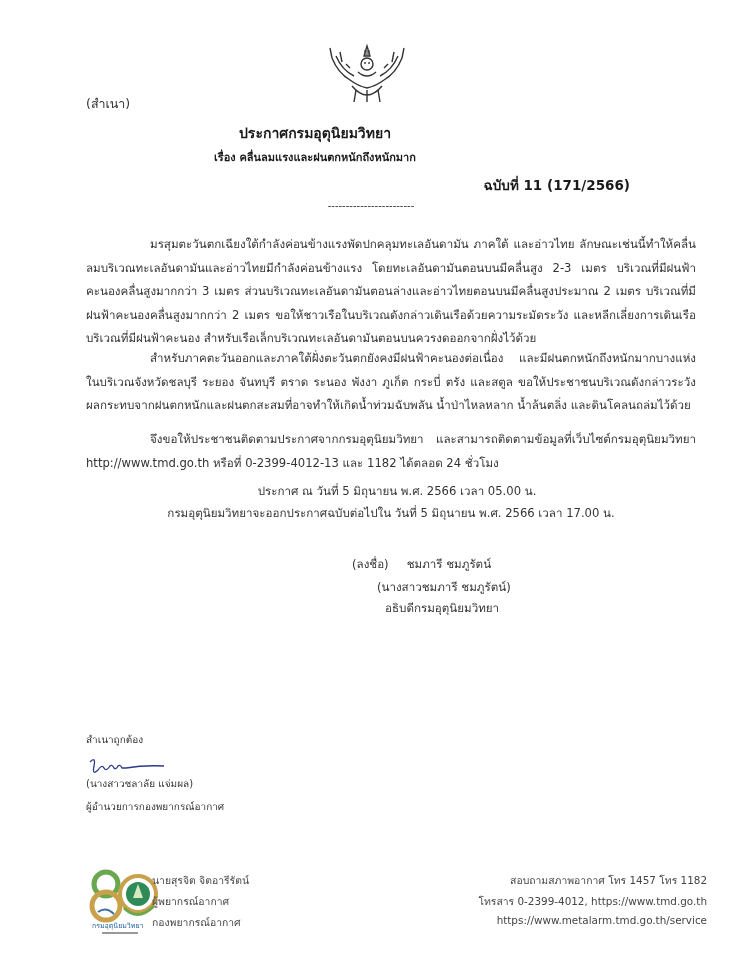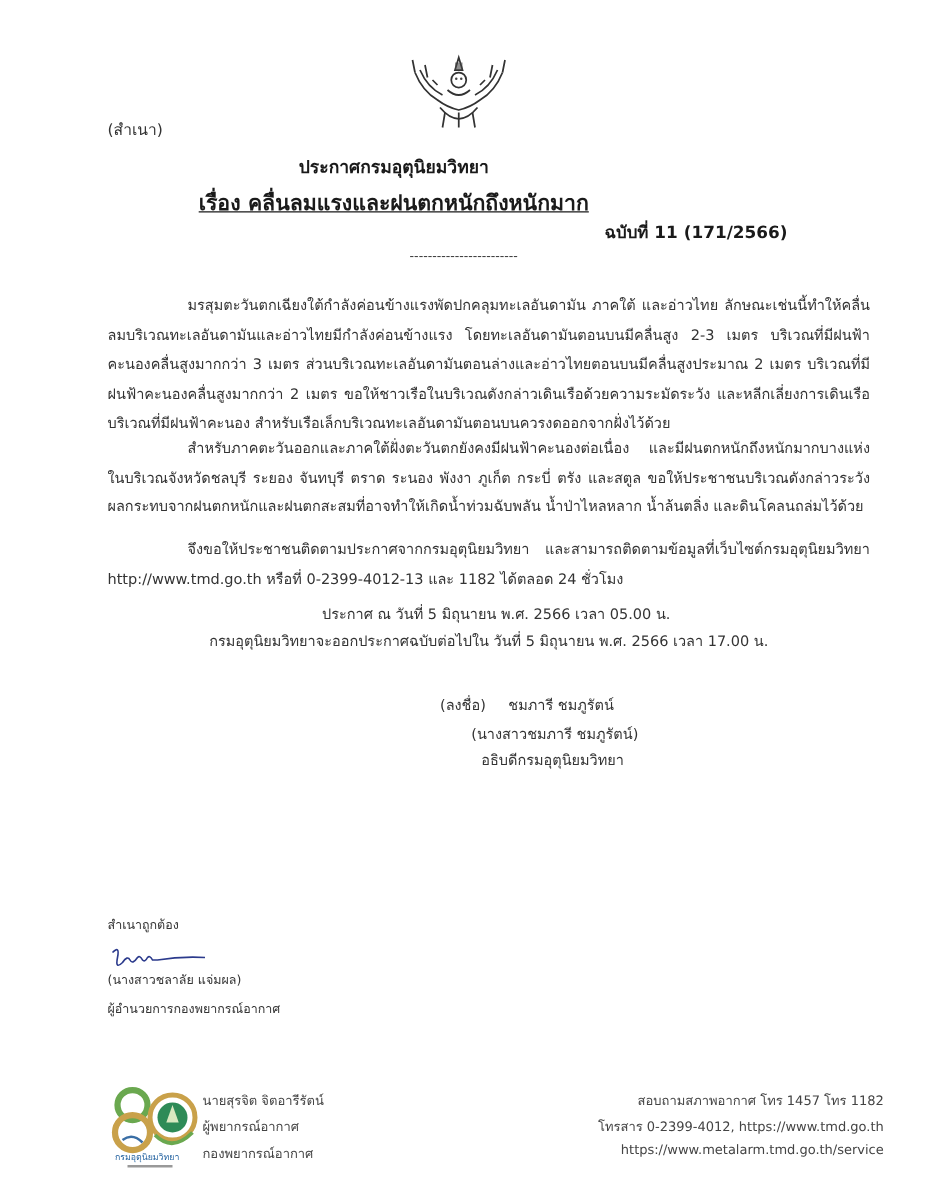--- a/index.html
+++ b/index.html
@@ -3,21 +3,21 @@
 <meta charset="utf-8">
 <style>
   html, body { margin:0; padding:0; background:#ffffff; }
   body { width:742px; height:960px; position:relative; overflow:hidden;
          font-family:"DejaVu Sans", "Liberation Sans", sans-serif; color:#222; }
   .abs { position:absolute; }
   .emblem { left:312px; top:28px; width:110px; height:76px; }
   .copy-mark { left:86px; top:94px; font-size:12.5px; color:#333; }
   .title { left:0; width:630px; text-align:center; font-weight:bold; color:#1a1a1a; }
   .t1 { top:122px; font-size:14px; }
-  .t2 { top:148px; font-size:17px;text-decoration:underline; }
+  .t2 { top:148px; font-size:11px; }
   .t3 { top:174px; font-size:13.5px;text-align:right; }
   .sep { left:0; width:742px; top:200px; text-align:center; font-size:10px; letter-spacing:0px; color:#333; }
   .para { left:86px; width:610px; font-size:11.6px; line-height:23.5px; color:#333; text-align:justify; }
   .para .indent { display:inline-block; width:64px; }
   .p1 { top:233px; }
   .p2 { top:347px; }
   .p3 { top:428px; }
   .center-line { left:0; width:742px; text-align:center; font-size:11.6px; color:#333; }
   .d1 { top:482px; padding-left:52px; box-sizing:border-box; }
   .d2 { top:504px; padding-left:40px; box-sizing:border-box; }
@@ -25,21 +25,21 @@
   .s1 { left:352px; top:555px; }
   .s1 .sp { display:inline-block; width:18px; }
   .s2 { left:377px; top:578px; }
   .s3 { left:385px; top:599px; }
   .cert { font-size:10px; color:#333; left:86px; }
   .c1 { top:732px; }
   .c2 { top:756px; width:80px; height:22px; }
   .c3 { top:776px; }
   .c4 { top:799px; }
   .logo { left:88px; top:866px; width:80px; height:72px; }
-  .foot-l { left:162px; font-size:10.4px; color:#444;text-align:right; }
+  .foot-l { left:152px; font-size:10.4px; color:#444;text-align:right; }
   .fl1 { top:872px; } .fl2 { top:893px; } .fl3 { top:914px; }
   .foot-r { right:35px; font-size:10.4px; color:#444; text-align:right; }
   .fr1 { top:872px; } .fr2 { top:893px; } .fr3 { top:914px; }
 </style>
 </head>
 <body>
 
 <div class="abs emblem">
   <svg width="110" height="76" viewBox="0 0 110 76">
     <g fill="none" stroke="#333" stroke-width="1.4">

